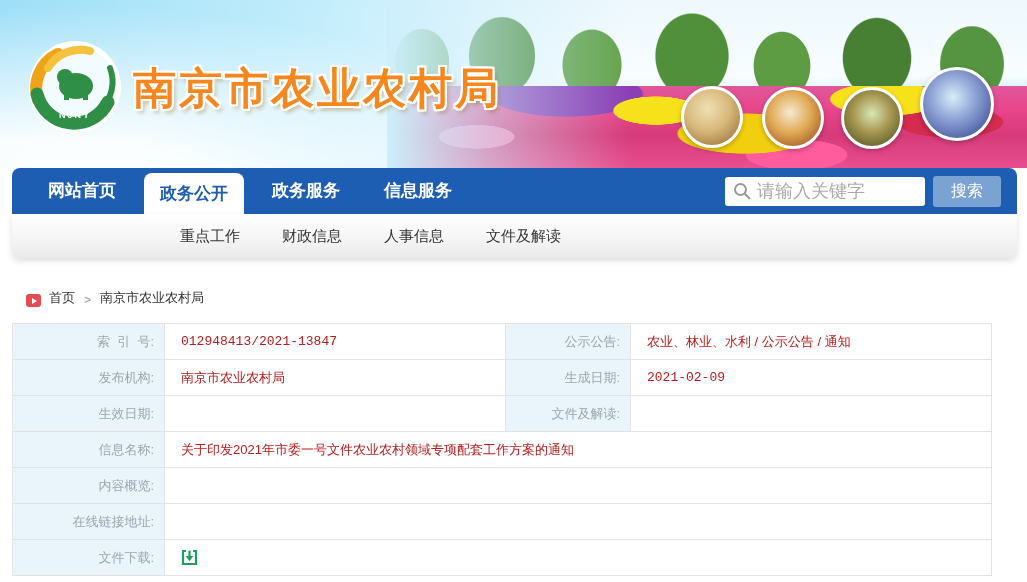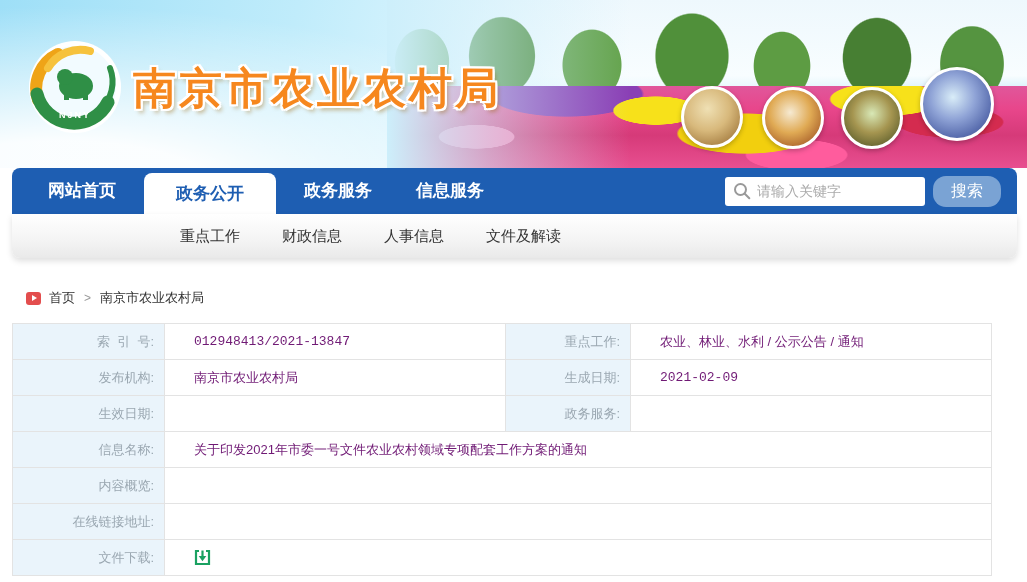--- a/index.html
+++ b/index.html
@@ -70,71 +70,71 @@
     background:#1e5eb2; border-radius:8px 8px 0 0;
     display:flex; align-items:center;
   }
   .nav-item {
     color:#fff; font-weight:bold; font-size:17px; line-height:46px;
     padding:9px 16px; margin:0 6px; cursor:pointer; white-space:nowrap;
   }
   .nav-item:first-child { margin-left:20px; }
   .nav-item.active {
     background:#fff; color:#1e5eb2; border-radius:8px 8px 0 0;
-    height:41px; line-height:41px; align-self:flex-end; padding:0 32px;text-align:right;
+    height:41px; line-height:41px; align-self:flex-end; padding:0 16px;text-align:right;
   }
   .searchbox { margin-left:auto; display:flex; align-items:center; }
   .search-field { position:relative; width:200px; height:29px; }
   .search-field input {
     width:100%; height:100%; border:none; border-radius:3px;
-    padding:0 8px 0 32px; font-size:14px; color:#555; outline:none;
+    padding:0 8px 0 32px; font-size:18px; color:#555; outline:none;
     font-family:"Liberation Sans","DejaVu Sans",sans-serif;
   }
   .search-field input::placeholder { color:#aaa; }
   .search-icon { position:absolute; left:8px; top:5px; width:18px; height:18px; }
   .search-btn {
-    margin:0 16px 0 8px; width:68px; height:31px; border:none; border-radius:13px;
+    margin:0 16px 0 8px; width:68px; height:31px; border:none; border-radius:3px;
     background:#7aa3d4; color:#fff; font-size:16px; cursor:pointer;
     font-family:"Liberation Sans","DejaVu Sans",sans-serif;
   }
 
   
   .subnav {
     position:absolute; left:12px; right:10px; top:214px; height:44px;
     background:linear-gradient(#ffffff,#f4f4f4 60%,#e9e9e9);
     border-radius:0 0 8px 8px; box-shadow:0 3px 6px rgba(0,0,0,.13);
     display:flex; align-items:center; padding-left:168px;text-align:center;
   }
   .subnav-item { font-size:15px; color:#333; margin-right:42px; cursor:pointer; white-space:nowrap; }
 
   
   .breadcrumb {
     position:absolute; left:26px; top:289px;
-    display:flex; align-items:center; font-size:13px; color:#333;
+    display:flex; align-items:flex-end; font-size:13px; color:#333;
   }
   .crumb-icon {
     width:15px; height:13px; background:#e34d4d; border-radius:3px;
     display:inline-flex; align-items:center; justify-content:center; margin-right:8px;
   }
   .crumb-icon::after { content:""; display:block; margin-left:1px;
     border-left:5px solid #fff; border-top:3.5px solid transparent; border-bottom:3.5px solid transparent; }
   .crumb-link { cursor:pointer; }
   .crumb-sep { color:#999; margin:0 9px; font-size:12px; }
 
   
   .info-table {
     position:absolute; left:12px; top:323px; width:979px;
     border-collapse:collapse; font-size:13px; table-layout:fixed;
   }
   .info-table td { border:1px solid #e3e3e3; height:36px; vertical-align:middle; }
   td.lbl {
     background:#eaf4fb; color:#9aa7b1; text-align:right;
     padding-right:10px; white-space:pre;
   }
-  td.val { color:#701a75; padding-left:29px; background:#fff; }
+  td.val { color:#b91c1c; padding-left:16px; background:#fff; }
   td.val.num { font-family:"Liberation Mono","DejaVu Sans Mono",monospace; font-size:13px; }
   .dl-icon { display:inline-block; margin-top:3px; cursor:pointer; }
 </style>
 </head>
 <body>
 
 <div class="banner">
   <div class="photo">
     <div class="photo-sky"></div>
     <div class="trees"></div>
@@ -201,33 +201,33 @@
   <colgroup>
       <col style="width:152px">
       <col style="width:341px">
       <col style="width:125px">
       <col style="width:361px">
     </colgroup>
   <tbody>
       <tr>
     <td class="lbl">索  引  号:</td>
     <td class="val num">012948413/2021-13847</td>
-    <td class="lbl">重点工作:</td>
+    <td class="lbl">公示公告:</td>
     <td class="val">农业、林业、水利 / 公示公告 / 通知</td>
   </tr>
   <tr>
     <td class="lbl">发布机构:</td>
     <td class="val">南京市农业农村局</td>
     <td class="lbl">生成日期:</td>
     <td class="val num">2021-02-09</td>
   </tr>
   <tr>
     <td class="lbl">生效日期:</td>
     <td class="val"></td>
-    <td class="lbl">政务服务:</td>
+    <td class="lbl">文件及解读:</td>
     <td class="val"></td>
   </tr>
   <tr>
     <td class="lbl">信息名称:</td>
     <td class="val" colspan="3">关于印发2021年市委一号文件农业农村领域专项配套工作方案的通知</td>
   </tr>
   <tr>
     <td class="lbl">内容概览:</td>
     <td class="val" colspan="3"></td>
   </tr>

